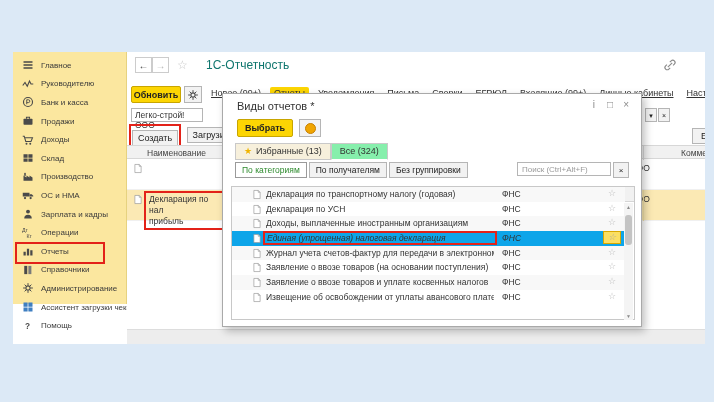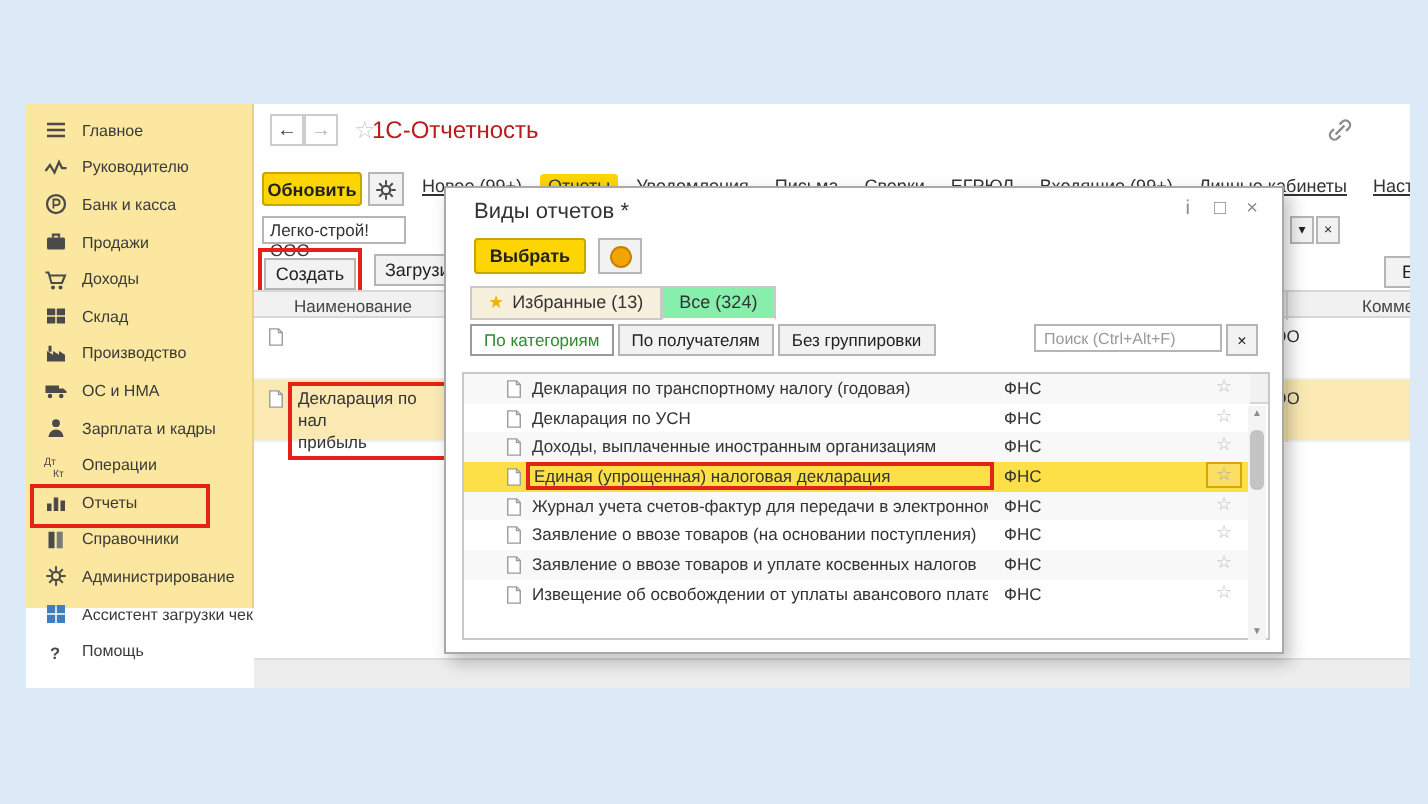--- a/index.html
+++ b/index.html
@@ -16,21 +16,21 @@
   .sb-item { position:relative; display:flex; align-items:center; gap:7px; height:18.6px; padding:0 4px 0 8px; font-size:8px; color:#3a3a3a; cursor:pointer; white-space:nowrap; }
   .sb-item .ic { width:13px; height:13px; flex:none; display:flex; align-items:center; justify-content:center; }
   .sb-item.hl::after { content:""; position:absolute; left:2px; top:0; width:86px; height:18px; border:2px solid #e32219; }
 
   
   .main { position:absolute; left:114px; top:0; width:578px; height:292px; background:#fff; }
 
   .navbtn { position:absolute; top:5px; width:17px; height:16px; background:#fff; border:1px solid #ccc; font-size:10px; color:#444; line-height:13px; text-align:center; cursor:pointer; }
   .navbtn.fwd { color:#b5b5b5; }
   .favstar { position:absolute; left:50px; top:6px; font-size:12px; color:#c9c9c9; cursor:pointer; }
-  .ptitle { position:absolute; left:59px; top:6px; font-size:12px; color:#b91c1c; }
+  .ptitle { position:absolute; left:79px; top:6px; font-size:12px; color:#0f766e; }
   .linkico { position:absolute; left:536px; top:6px; width:14px; height:14px; cursor:pointer; }
 
   .btn { border:1px solid #b5b5b5; background:#f2f2f2; font-size:9px; color:#222; cursor:pointer; font-family:inherit; }
   .btn-yellow { background:#fcd503; border:1px solid #c8a500; font-weight:bold; border-radius:2px; }
 
   .refresh { position:absolute; left:4px; top:34px; width:50px; height:17px; }
   .gearbtn { position:absolute; left:57px; top:34px; width:18px; height:17px; display:flex; align-items:center; justify-content:center; }
   .ttabs { position:absolute; left:84px; top:36px; display:flex; gap:13px; font-size:9px; color:#333; white-space:nowrap; }
   .ttab { text-decoration:underline; cursor:pointer; }
   .ttab.active { background:#fcd503; text-decoration:none; padding:1px 4px; margin:-1px -4px; border-radius:2px; }
@@ -83,21 +83,21 @@
   .mlist { position:absolute; left:8px; top:92px; width:404px; height:134px; border:1px solid #c8c8c8; background:#fff; }
   .mlhead { position:absolute; left:0; top:0; width:402px; height:15px; background:#f1f1f1; border-bottom:1px solid #d5d5d5; font-size:8.5px; color:#444; }
   .mlhead .h1 { position:absolute; left:8px; top:2px; }
   .mlhead .h2 { position:absolute; left:270px; top:2px; }
   .mlhead .hstar { position:absolute; left:376px; top:1px; color:#9a9a9a; font-size:9px; }
   .mlhead .vs1 { position:absolute; left:264px; top:0; width:1px; height:15px; background:#d5d5d5; }
   .mlhead .vs2 { position:absolute; left:368px; top:0; width:1px; height:15px; background:#d5d5d5; }
 
   .mlrow { position:relative; width:393px; height:14.7px; font-size:8.5px; color:#333; }
   .mlrow:nth-child(odd) { background:#f8f8f8; }
-  .mlrow.hl { background:#fde047; }
+  .mlrow.hl { background:#0ea5e9;font-style:italic; }
   .mlrow .doc { position:absolute; left:20px; top:2px; }
   .mlrow .nm { position:absolute; left:34px; top:2px; width:228px; white-space:nowrap; overflow:hidden; }
   .mlrow.hl .nm { border:2px solid #e32219; top:0px; left:31px; padding:0 2px; width:234px; height:14px; line-height:11px; }
   .mlrow .rc { position:absolute; left:270px; top:2px; }
   .mlrow .st { position:absolute; left:376px; top:1px; color:#bdbdbd; font-size:9px; cursor:pointer; }
   .mlrow.hl .st { left:371px; top:0; background:#fbdf62; border:1px solid #d9a800; padding:0 4px 1px; color:#a9a9a9; }
 
   .mscroll { position:absolute; right:1px; top:16px; width:9px; height:117px; background:#f4f4f4; }
   .mscroll .ar { position:absolute; left:0; width:9px; height:8px; font-size:5px; color:#8a8a8a; text-align:center; line-height:8px; }
   .mscroll .thumb { position:absolute; left:1px; top:12px; width:7px; height:30px; background:#c4c4c4; border-radius:3px; }

